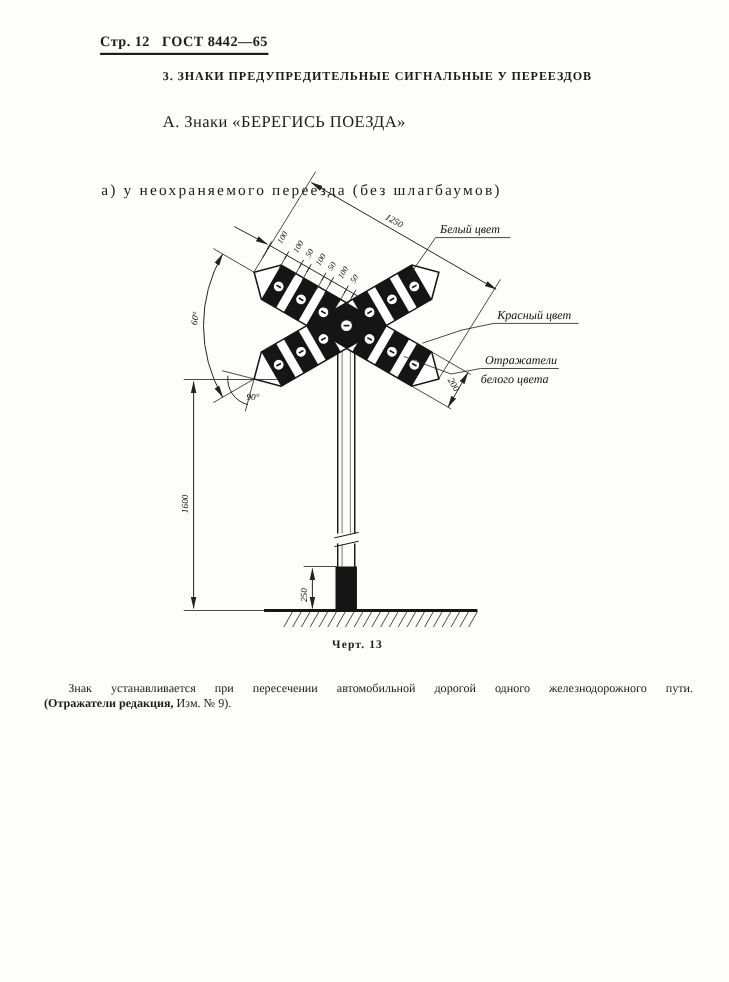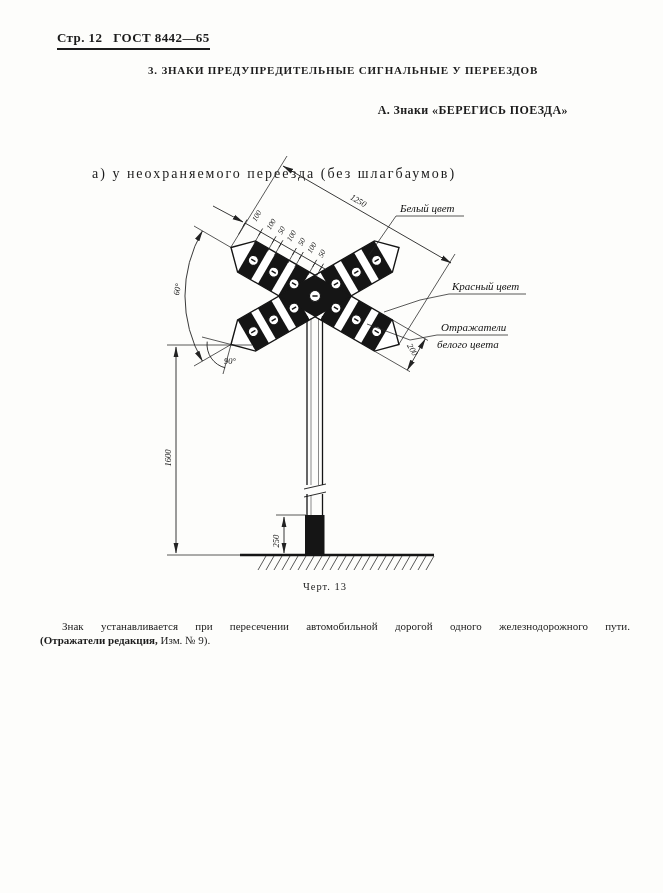--- a/index.html
+++ b/index.html
@@ -2,26 +2,26 @@
 <html><head>
 <meta charset="utf-8">
 <style>
   html,body{margin:0;padding:0;background:#e8e8e6;}
   .page{
     position:relative;width:663px;height:893px;margin:0 auto;
     background:#fdfdfb;color:#1c1c1c;
     font-family:"Liberation Serif",serif;overflow:hidden;
   }
   .abs{position:absolute;}
-  .hdr{font-size:13px;font-weight:bold;letter-spacing:.4px;}
+  .hdr{font-size:13px;font-weight:bold;letter-spacing:.4px;margin-left:34px;}
   .hdr .rule{border-bottom:2px solid #1c1c1c;padding-bottom:3px;}
   .title{font-size:11px;font-weight:bold;text-align:left;letter-spacing:.8px;}
-  .subtitle{font-size:12px;font-weight:bold;text-align:right;letter-spacing:.4px;}
+  .subtitle{font-size:15px;font-weight:normal;text-align:left;letter-spacing:.4px;}
   .variant{font-size:14px;letter-spacing:2px;margin-top:37px;}
-  .caption{font-size:10.5px;text-align:center;letter-spacing:1px;}
+  .caption{font-size:10.5px;text-align:center;letter-spacing:1px;font-weight:bold;}
   .para{font-size:11px;line-height:14px;}
   .j{text-align:justify;text-align-last:justify;text-indent:22px;width:590px;}
   .b{font-weight:bold;}
   
   .board{fill:#fff;stroke:#151515;stroke-width:1.4;}
   .bk{fill:#151515;}
   .refl circle{fill:#fff;stroke:#151515;stroke-width:1.1;}
   .refl line{stroke:#151515;stroke-width:1.5;}
   .dim{stroke:#222;stroke-width:.9;fill:none;}
   .ext{stroke:#222;stroke-width:.75;fill:none;}

